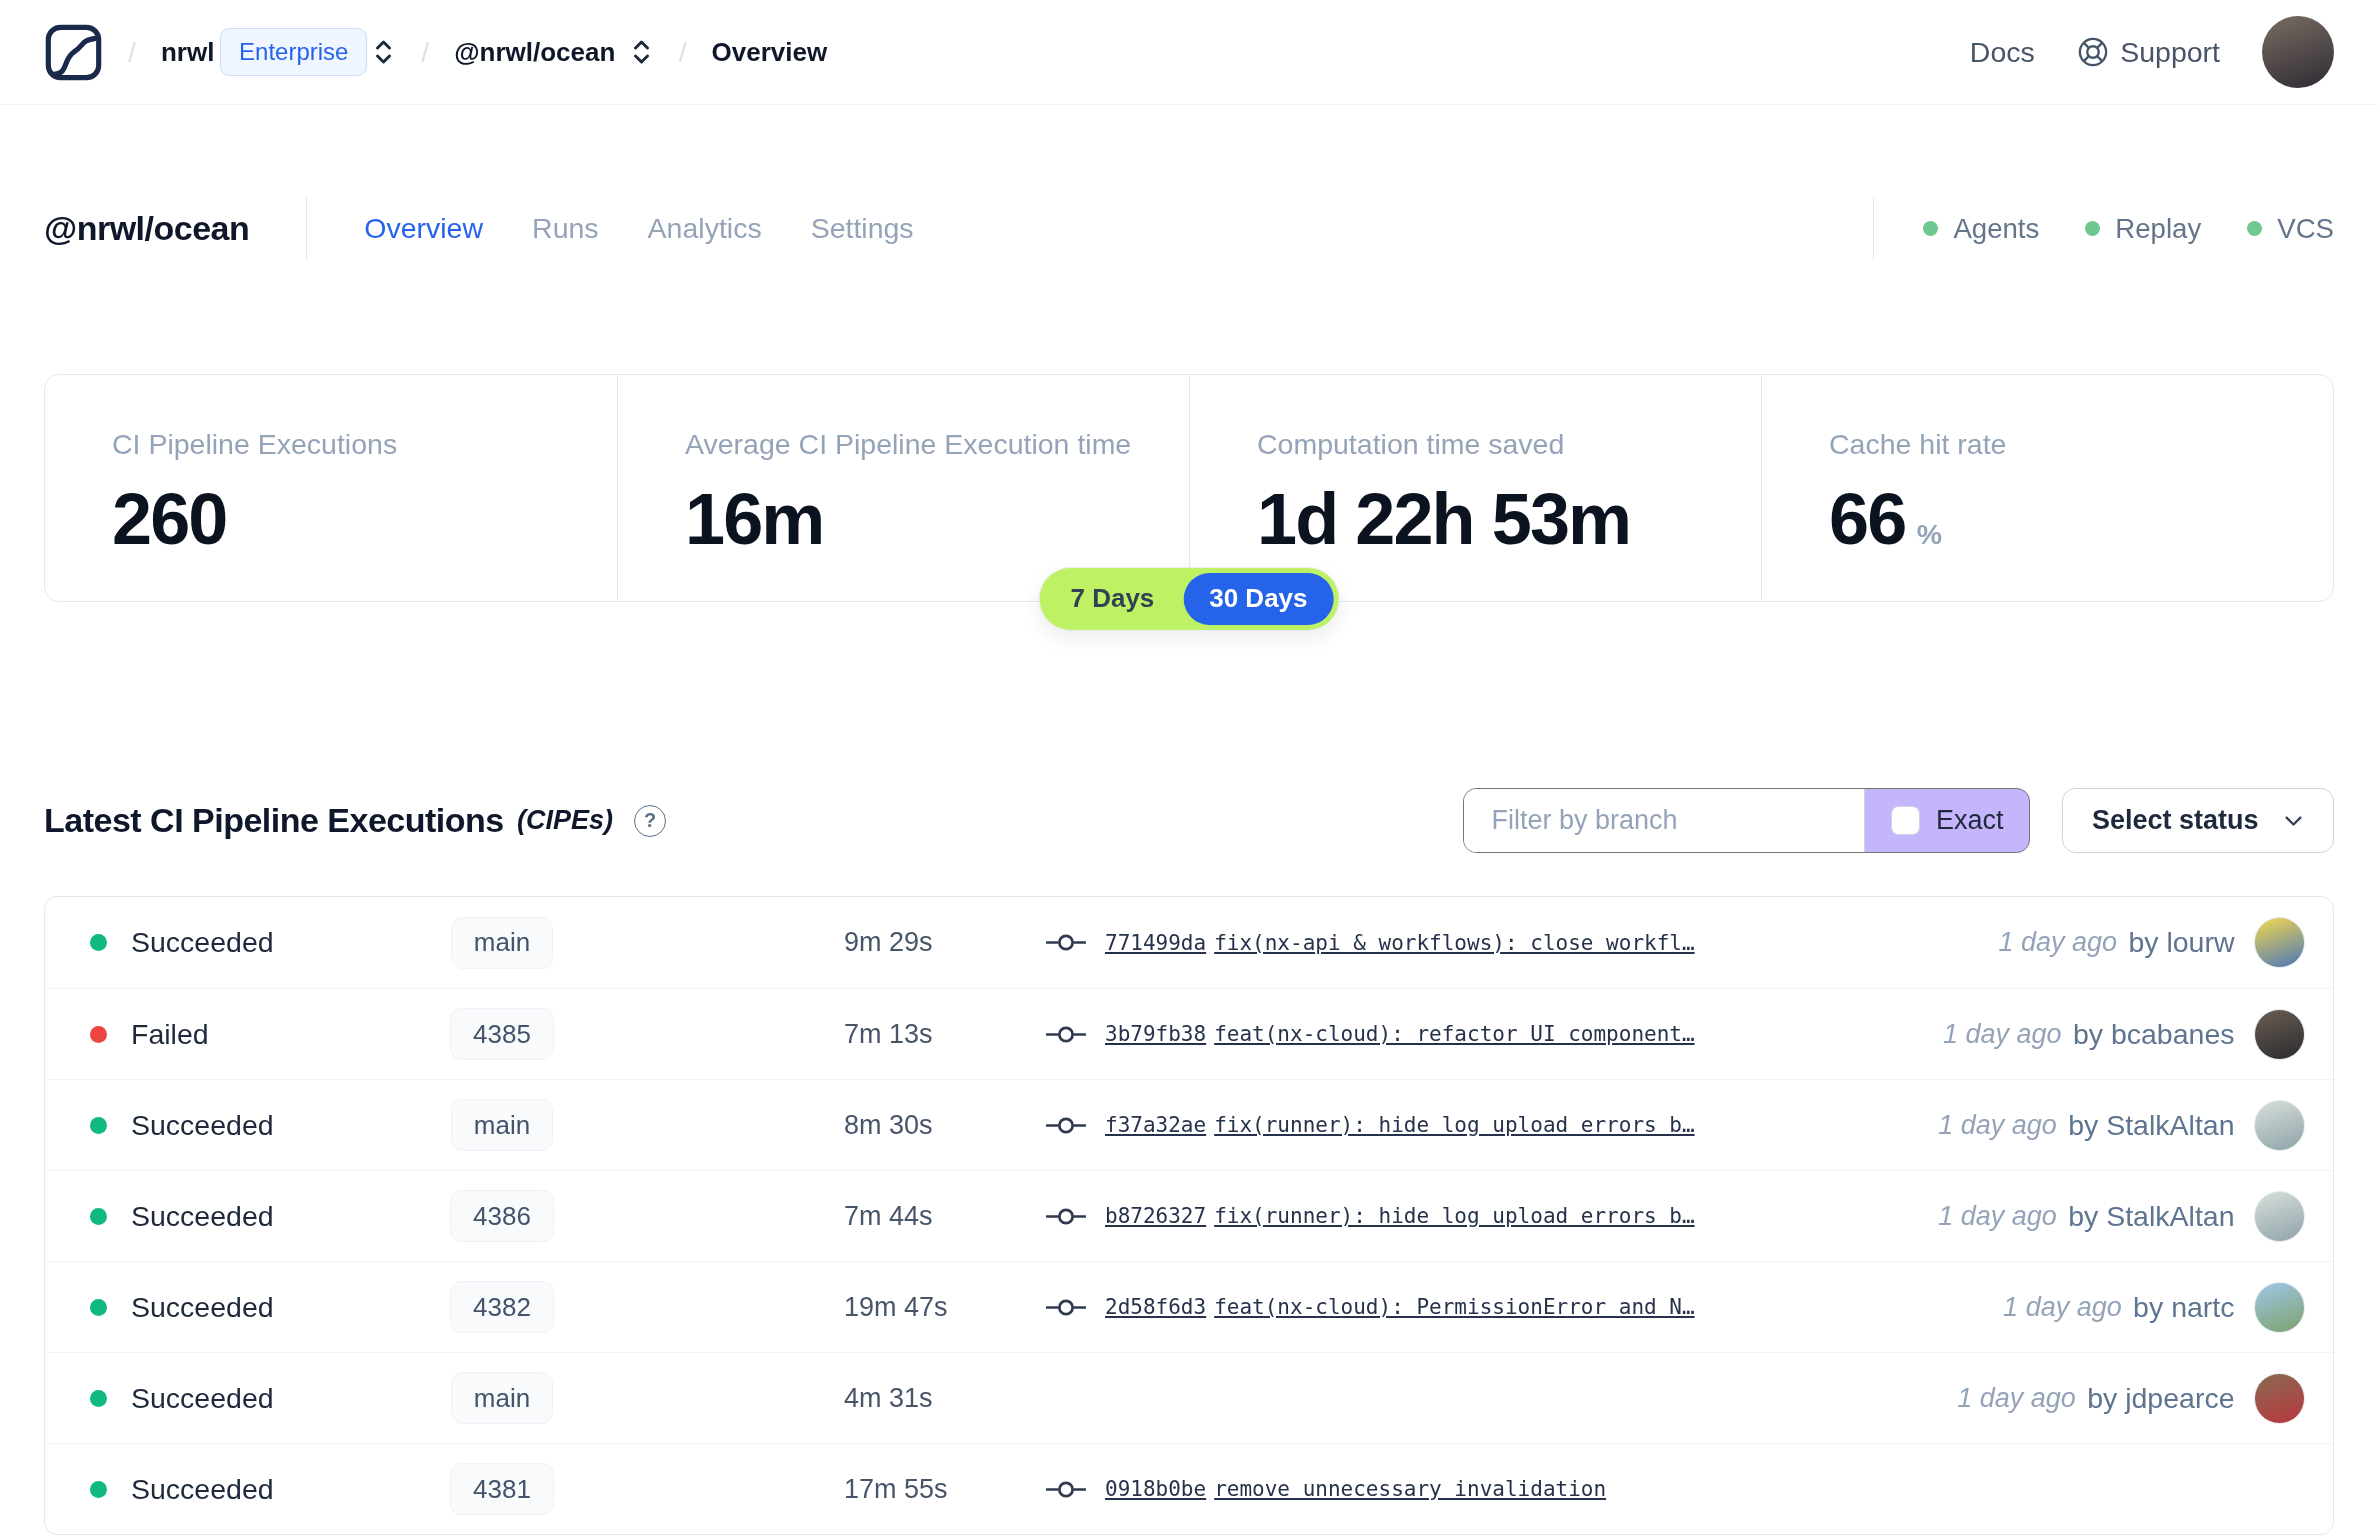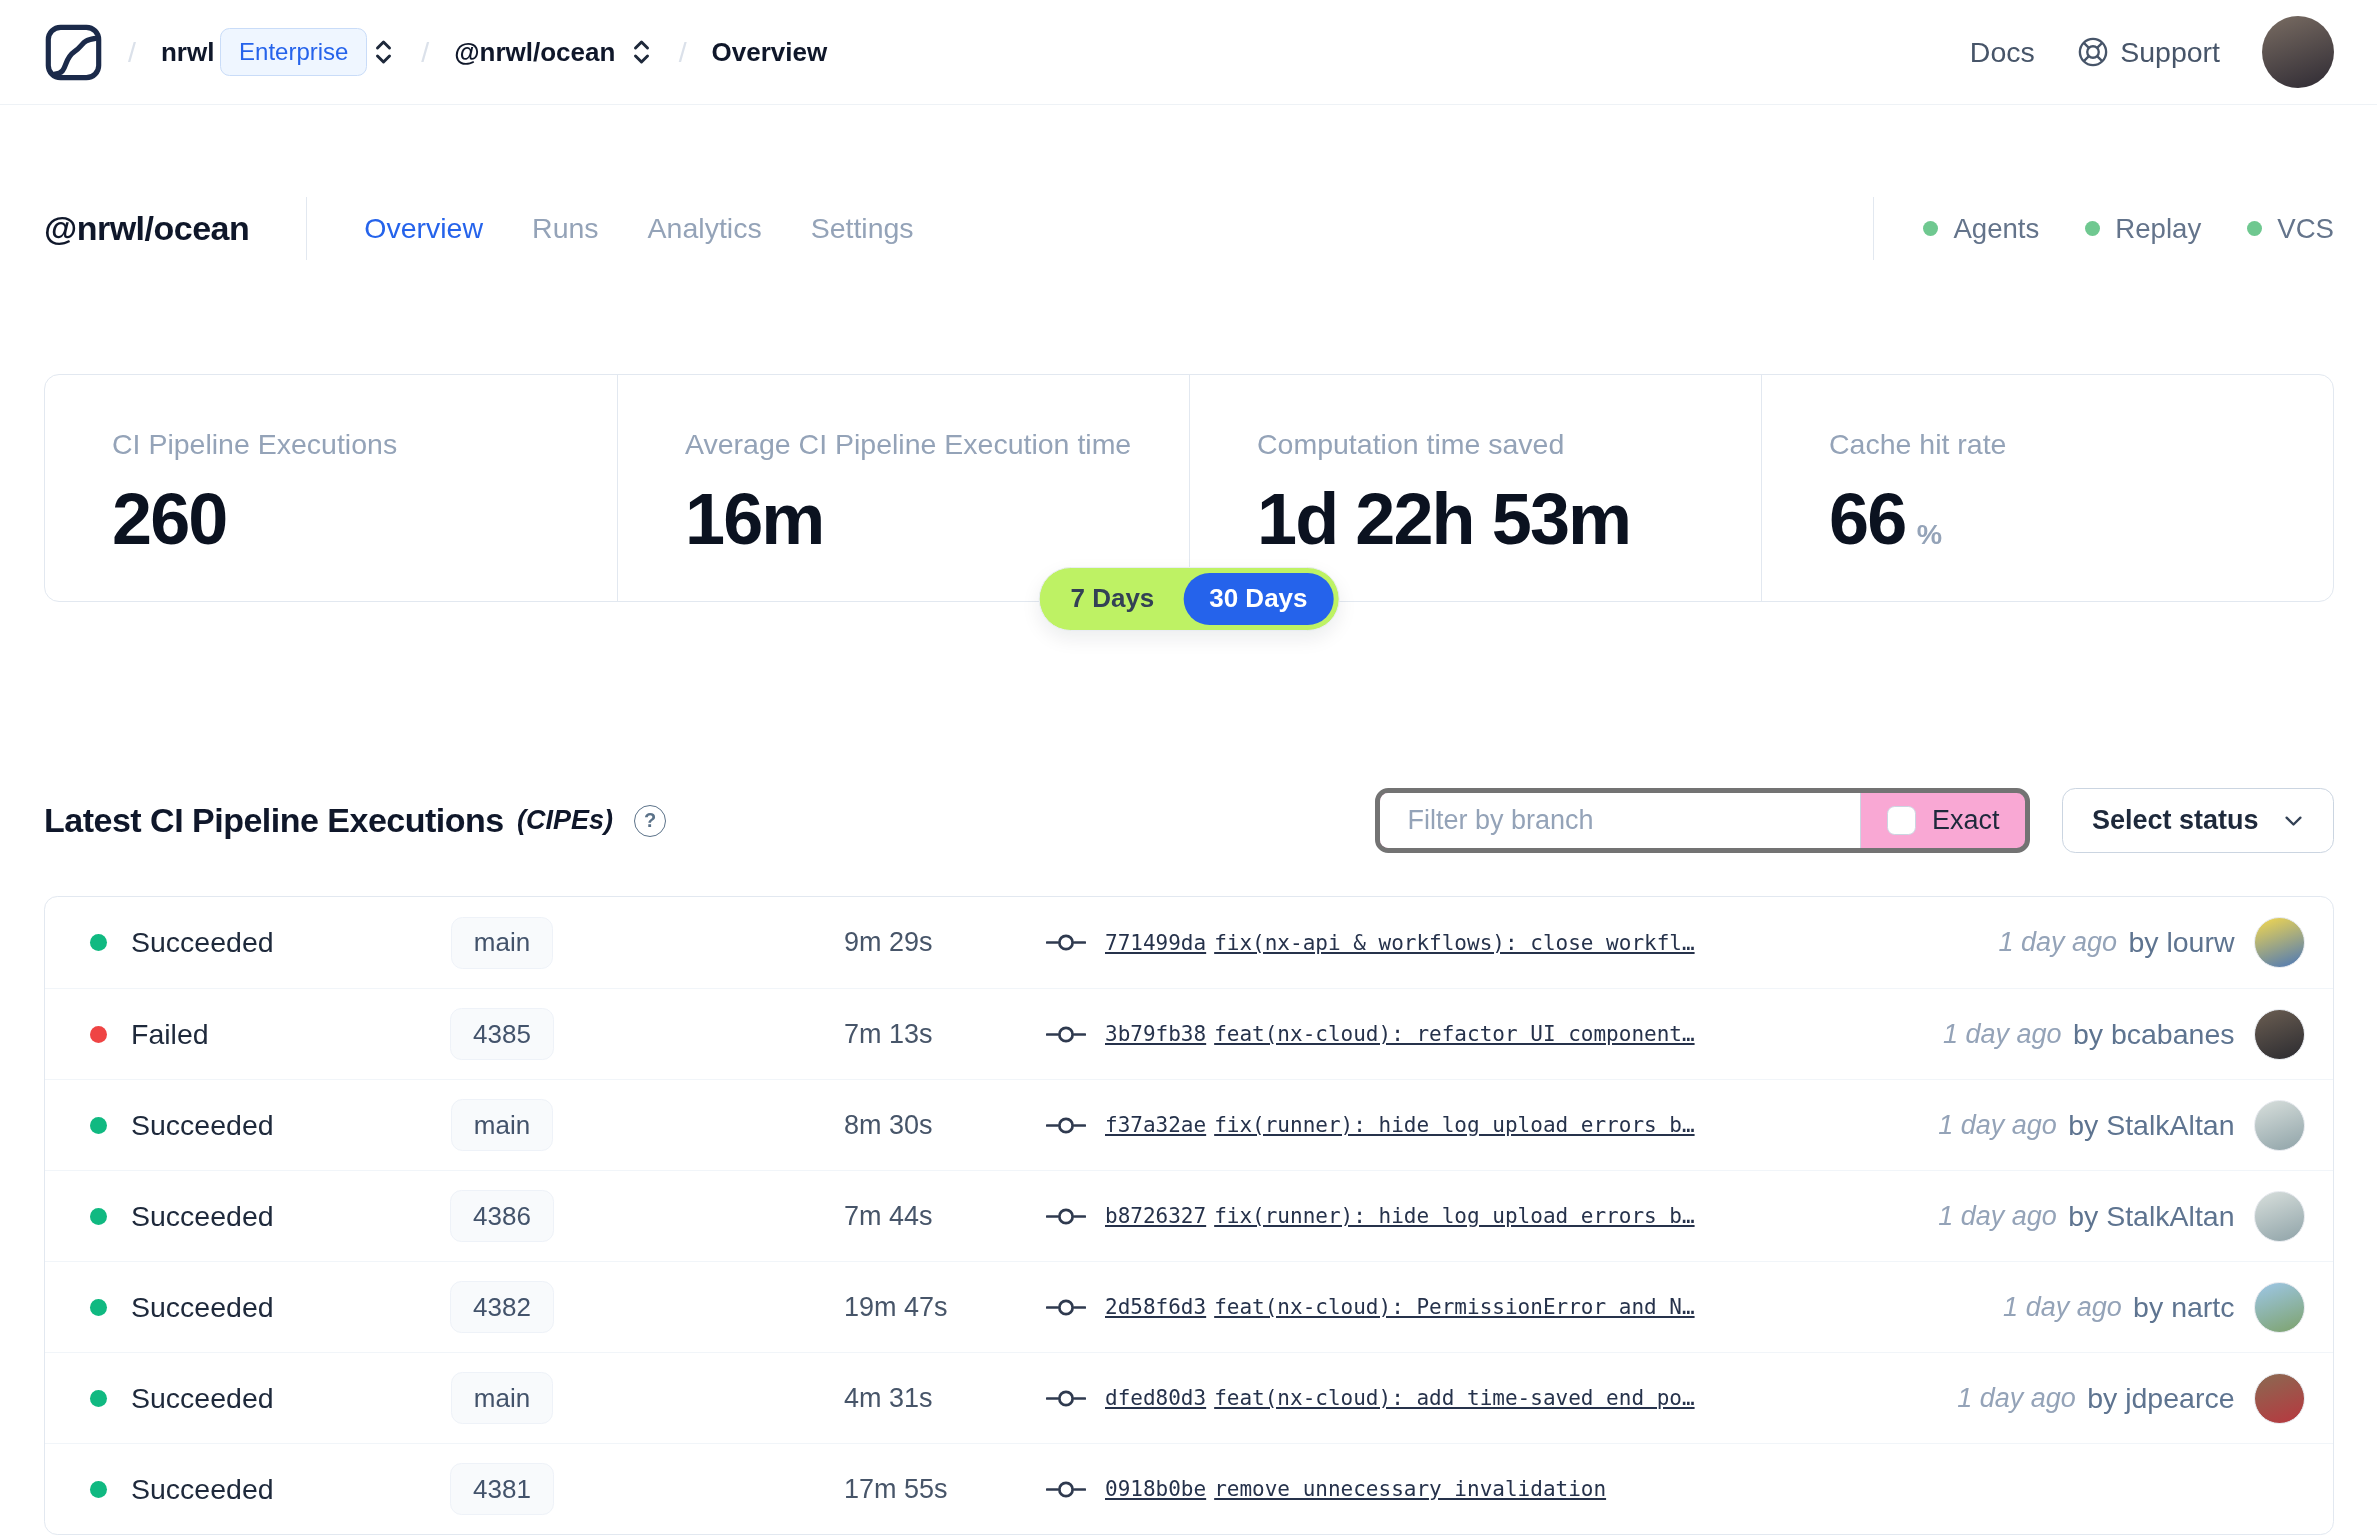--- a/index.html
+++ b/index.html
@@ -52,22 +52,22 @@
   .range-opt.active { background:#2563eb; color:#fff; }
 
   
   .section-header { display:flex; align-items:center; padding:0 44px; margin-top:185px; height:67px; }
   .section-title { font-size:34px; font-weight:700; letter-spacing:-0.5px; }
   .section-suffix { font-size:27px; font-style:italic; font-weight:600; margin-left:13.3px; }
   .help-icon { width:32px; height:32px; border:1.9px solid #5b7289; border-radius:50%;
     color:#5b7289; font-size:20px; font-weight:700; display:flex; align-items:center;
     justify-content:center; margin-left:21px; cursor:pointer; }
   .controls { margin-left:auto; display:flex; align-items:stretch; gap:32px; height:65px; }
-  .filter-group { display:flex; border:5px solid #737373; border-radius:13.3px; overflow:hidden;
-    width:655px; background:#f9a8d4; }
+  .filter-group { display:flex; border:1px solid #737373; border-radius:13.3px; overflow:hidden;
+    width:567px; background:#c4b5fd; }
   .filter-input { border:none; outline:none; flex:1; padding:0 27px; font-size:27px;
     font-family:"Liberation Sans", sans-serif; color:#0f172a; min-width:0; }
   .filter-input::placeholder { color:#94a3b8; }
   .exact-seg { border-left:1px solid #cbd5e1; display:flex; align-items:center; gap:16px; padding:0 26px; }
   .checkbox { width:28.5px; height:28.5px; border:1.9px solid #cbd5e1; border-radius:7.6px; background:#fff; cursor:pointer; }
   .exact-label { font-size:27px; font-weight:500; color:#1e293b; }
   .select-status { border:1px solid #cbd5e1; border-radius:13.3px; display:flex; align-items:center;
     gap:23px; padding:0 28.5px; font-size:27px; font-weight:600; color:#1e293b; background:#fff; cursor:pointer; }
 
   
@@ -337,31 +337,20 @@
     </span>
   </div>
 
   <div class="row">
     <span class="status-dot" style="background: rgb(16, 185, 129);"></span>
     <span class="status-text">Succeeded</span>
     <span class="badge-wrap">
       <span class="branch-badge">main</span>
     </span>
     <span class="duration">4m 31s</span>
-    <span class="commit">
-      <svg width="40" height="23" viewBox="0 0 38 20" fill="none">
-        <path d="M1 10 H11" stroke="#2f3a4f" stroke-width="2.6" stroke-linecap="round"></path>
-        <circle cx="19" cy="10" r="6.3" stroke="#2f3a4f" stroke-width="2.6"></circle>
-        <path d="M27 10 H37" stroke="#2f3a4f" stroke-width="2.6" stroke-linecap="round"></path>
-      </svg>
-      <span class="commit-text">
-        <span>dfed80d3</span>
-          <span>feat(nx-cloud): add time-saved end po…</span>
-      </span>
-    </span>
     <span class="row-right">
       <span class="time-ago">1 day ago</span>
       <span class="author">by jdpearce</span>
       <span class="avatar row-av" style="background: linear-gradient(160deg, rgb(138, 106, 82), rgb(184, 55, 63));"></span>
     </span>
   </div>
 
   <div class="row">
     <span class="status-dot" style="background: rgb(16, 185, 129);"></span>
     <span class="status-text">Succeeded</span>

